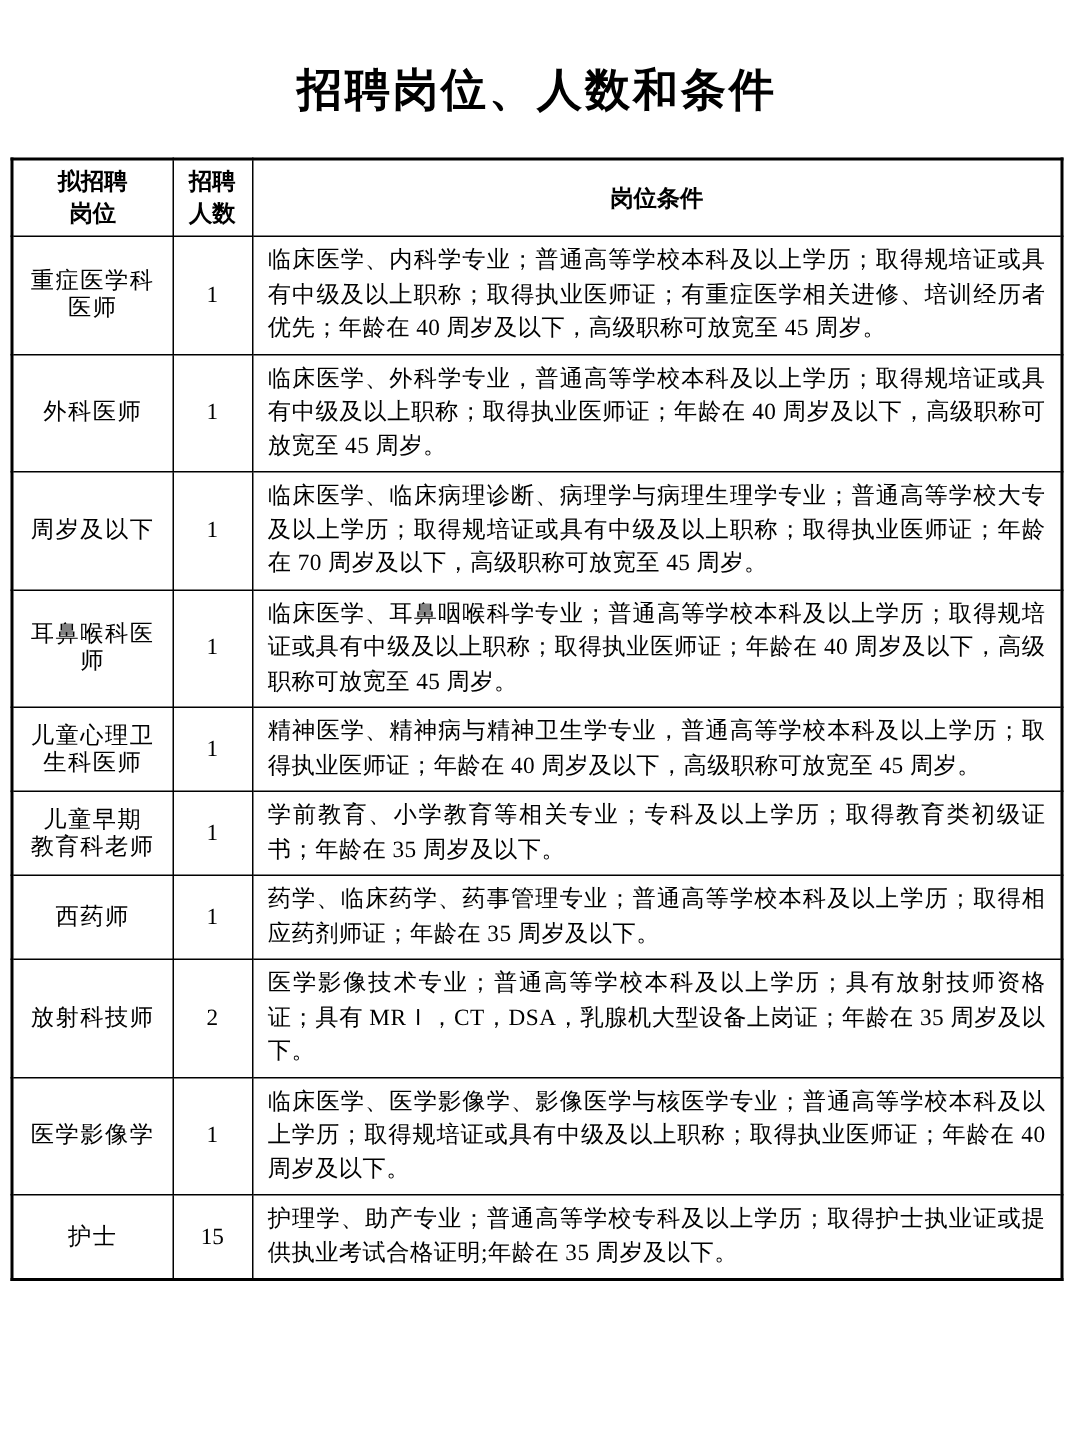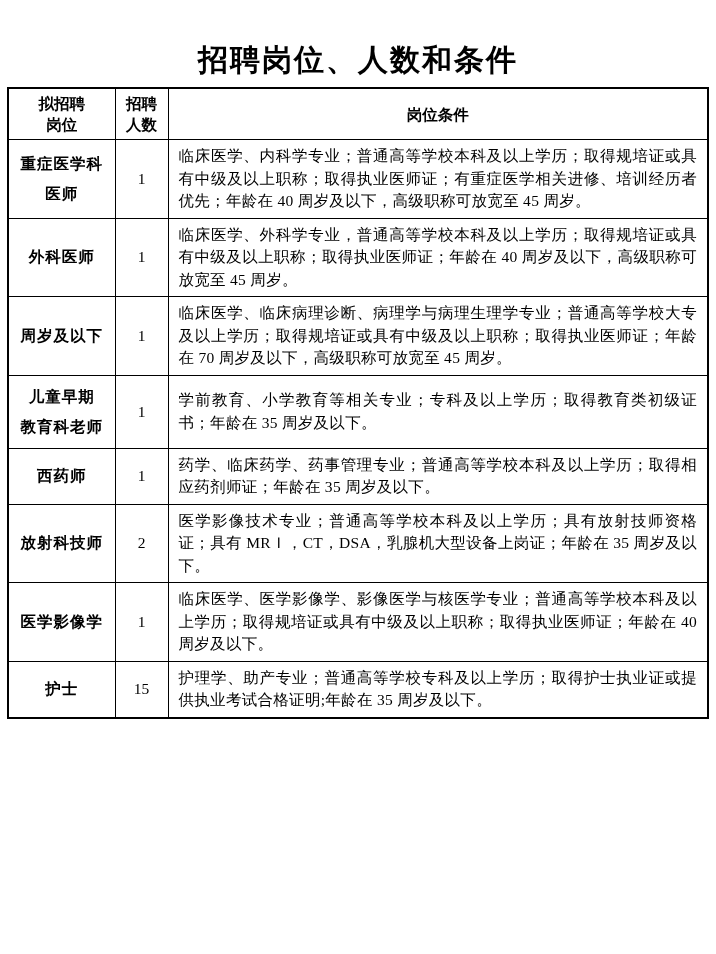--- a/index.html
+++ b/index.html
@@ -22,21 +22,21 @@
     width: 716px;
     height: 954px;
     padding-top: 40px;
   }
 
   .page-title {
     text-align: center;
     font-size: 30px;
     font-weight: bold;
     letter-spacing: 2px;
-    margin-bottom: 6px;
+    margin-bottom: 24px;
     font-family: "Liberation Serif", "DejaVu Serif", serif;
   }
 
   table.recruit {
     width: 700px;
     margin: 0 auto;
     border-collapse: collapse;
     table-layout: fixed;
   }
 
@@ -60,24 +60,23 @@
     text-align: center;
     padding: 4px 2px;
     line-height: 21px;
     height: 46px;
     white-space: pre-line;
   }
 
   td.c-pos {
     text-align: center;
     padding: 6px 4px;
-    line-height: 30px;
+    line-height: 18px;
     white-space: pre-line;
     letter-spacing: 1px;
-    font-weight: bold;
   }
 
   td.c-num {
     text-align: center;
     padding: 6px 2px;
     font-family: "Liberation Serif", "DejaVu Serif", serif;
   }
 
   td.c-cond {
     text-align: justify;
@@ -122,21 +121,33 @@
     <td class="c-num">1</td>
     <td class="c-cond">临床医学、外科学专业，普通高等学校本科及以上学历；取得规培证或具有中级及以上职称；取得执业医师证；年龄在 40 周岁及以下，高级职称可放宽至 45 周岁。</td>
   </tr>
 
   <tr>
     <td class="c-pos">周岁及以下</td>
     <td class="c-num">1</td>
     <td class="c-cond">临床医学、临床病理诊断、病理学与病理生理学专业；普通高等学校大专及以上学历；取得规培证或具有中级及以上职称；取得执业医师证；年龄在 70 周岁及以下，高级职称可放宽至 45 周岁。</td>
   </tr>
 
+  <tr>
+    <td class="c-pos">耳鼻喉科医
+师</td>
+    <td class="c-num">1</td>
+    <td class="c-cond">临床医学、耳鼻咽喉科学专业；普通高等学校本科及以上学历；取得规培证或具有中级及以上职称；取得执业医师证；年龄在 40 周岁及以下，高级职称可放宽至 45 周岁。</td>
+  </tr>
 
+  <tr>
+    <td class="c-pos">儿童心理卫
+生科医师</td>
+    <td class="c-num">1</td>
+    <td class="c-cond">精神医学、精神病与精神卫生学专业，普通高等学校本科及以上学历；取得执业医师证；年龄在 40 周岁及以下，高级职称可放宽至 45 周岁。</td>
+  </tr>
 
 
   <tr>
     <td class="c-pos">儿童早期
 教育科老师</td>
     <td class="c-num">1</td>
     <td class="c-cond">学前教育、小学教育等相关专业；专科及以上学历；取得教育类初级证书；年龄在 35 周岁及以下。</td>
   </tr>
 
 

